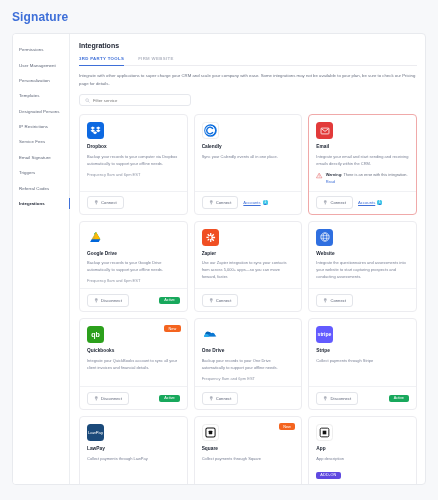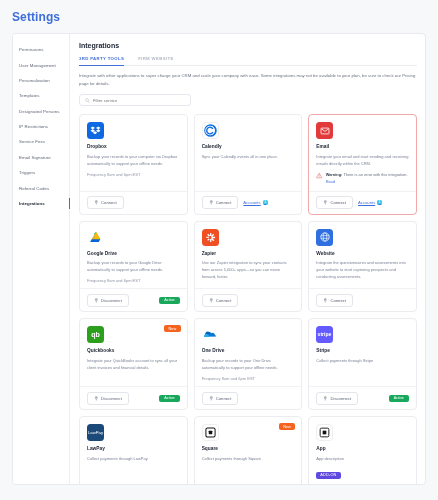--- a/index.html
+++ b/index.html
@@ -234,21 +234,21 @@
     color: #6a7182;
     line-height: 1.75;
   }
   .warn-text b { color: #333a48; }
   .warn-text a { color: #3e6fd8; text-decoration: none; }
   .plug { flex: 0 0 auto; }
 </style>
 </head>
 <body>
 
-<div class="page-title">Settings</div>
+<div class="page-title">Signature</div>
 
 <div class="panel">
 
   <div class="sidebar">
       <div class="side-item">Permissions</div>
       <div class="side-item">User Management</div>
       <div class="side-item">Personalization</div>
       <div class="side-item">Templates</div>
       <div class="side-item">Designated Persons</div>
       <div class="side-item">IP Restrictions</div>

